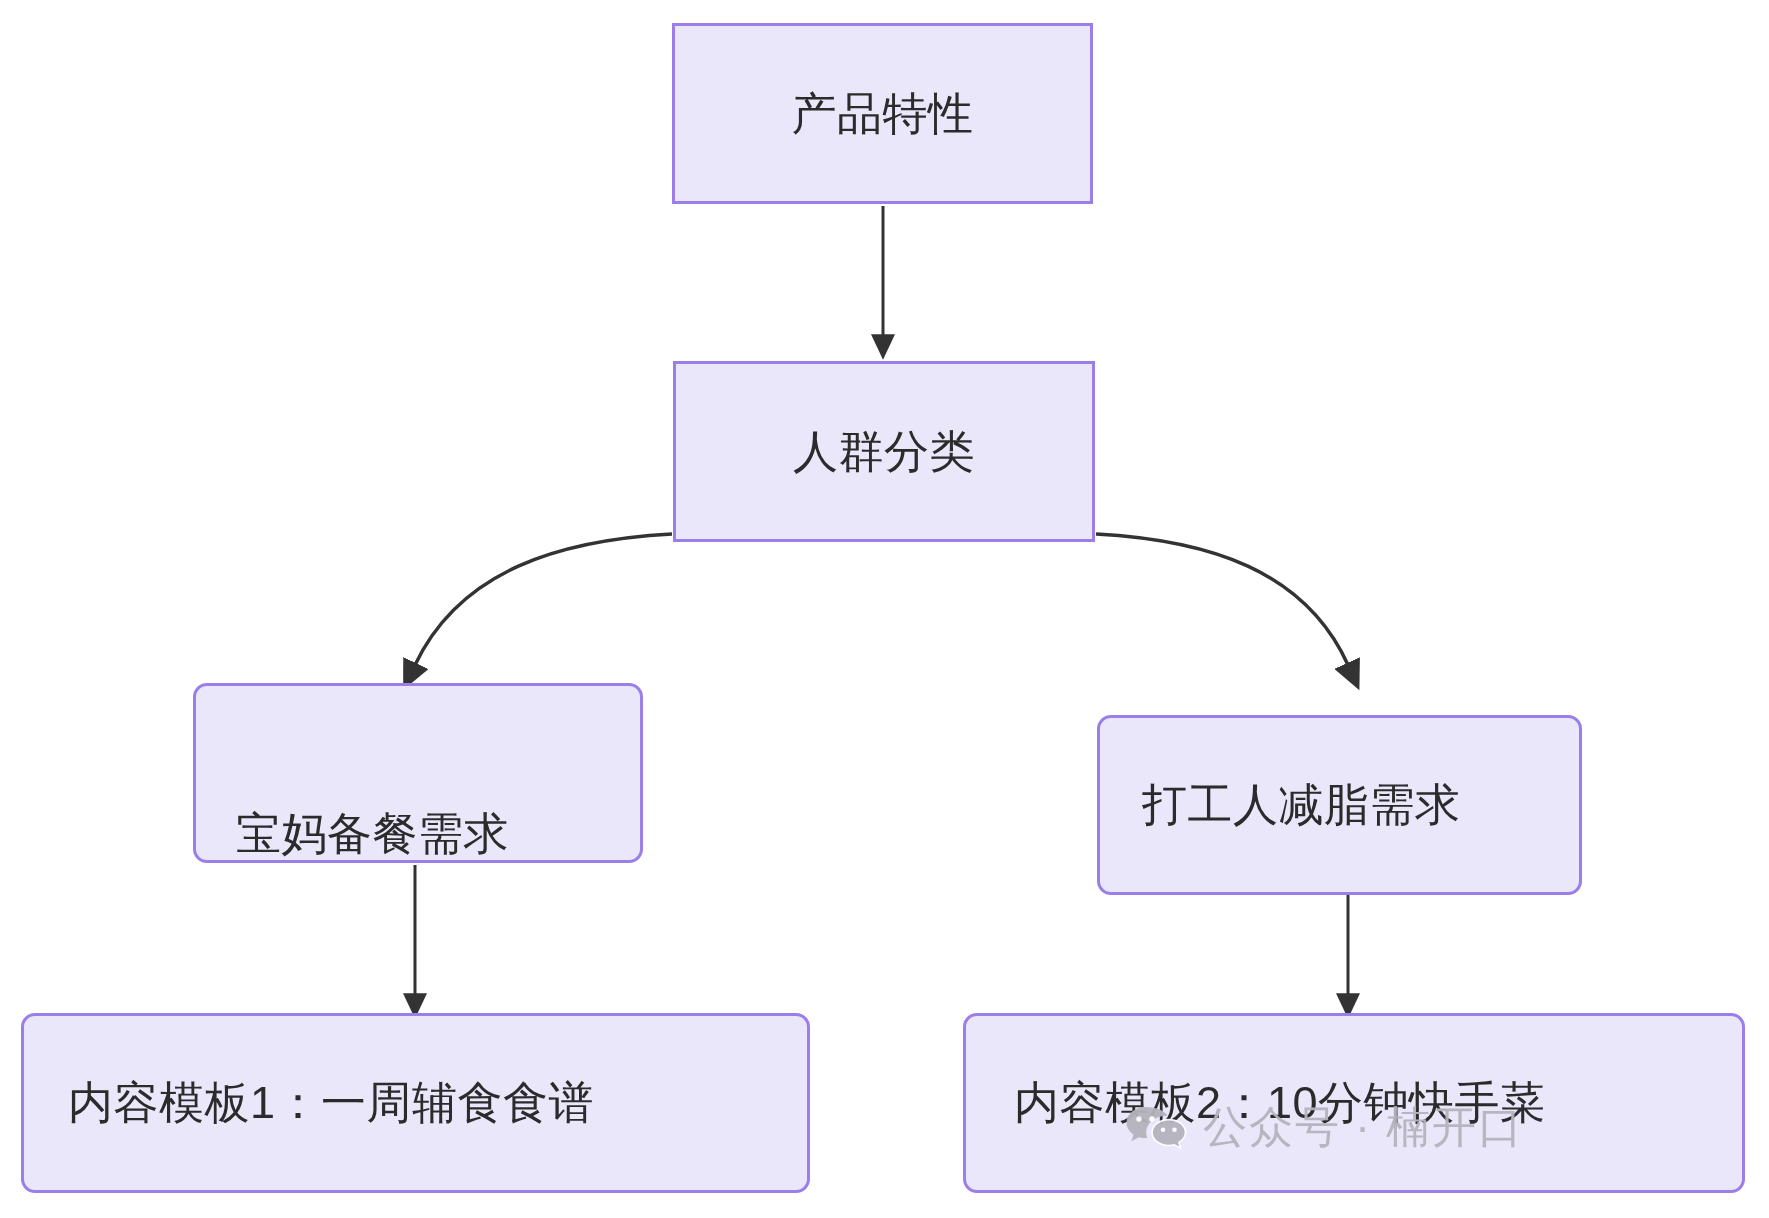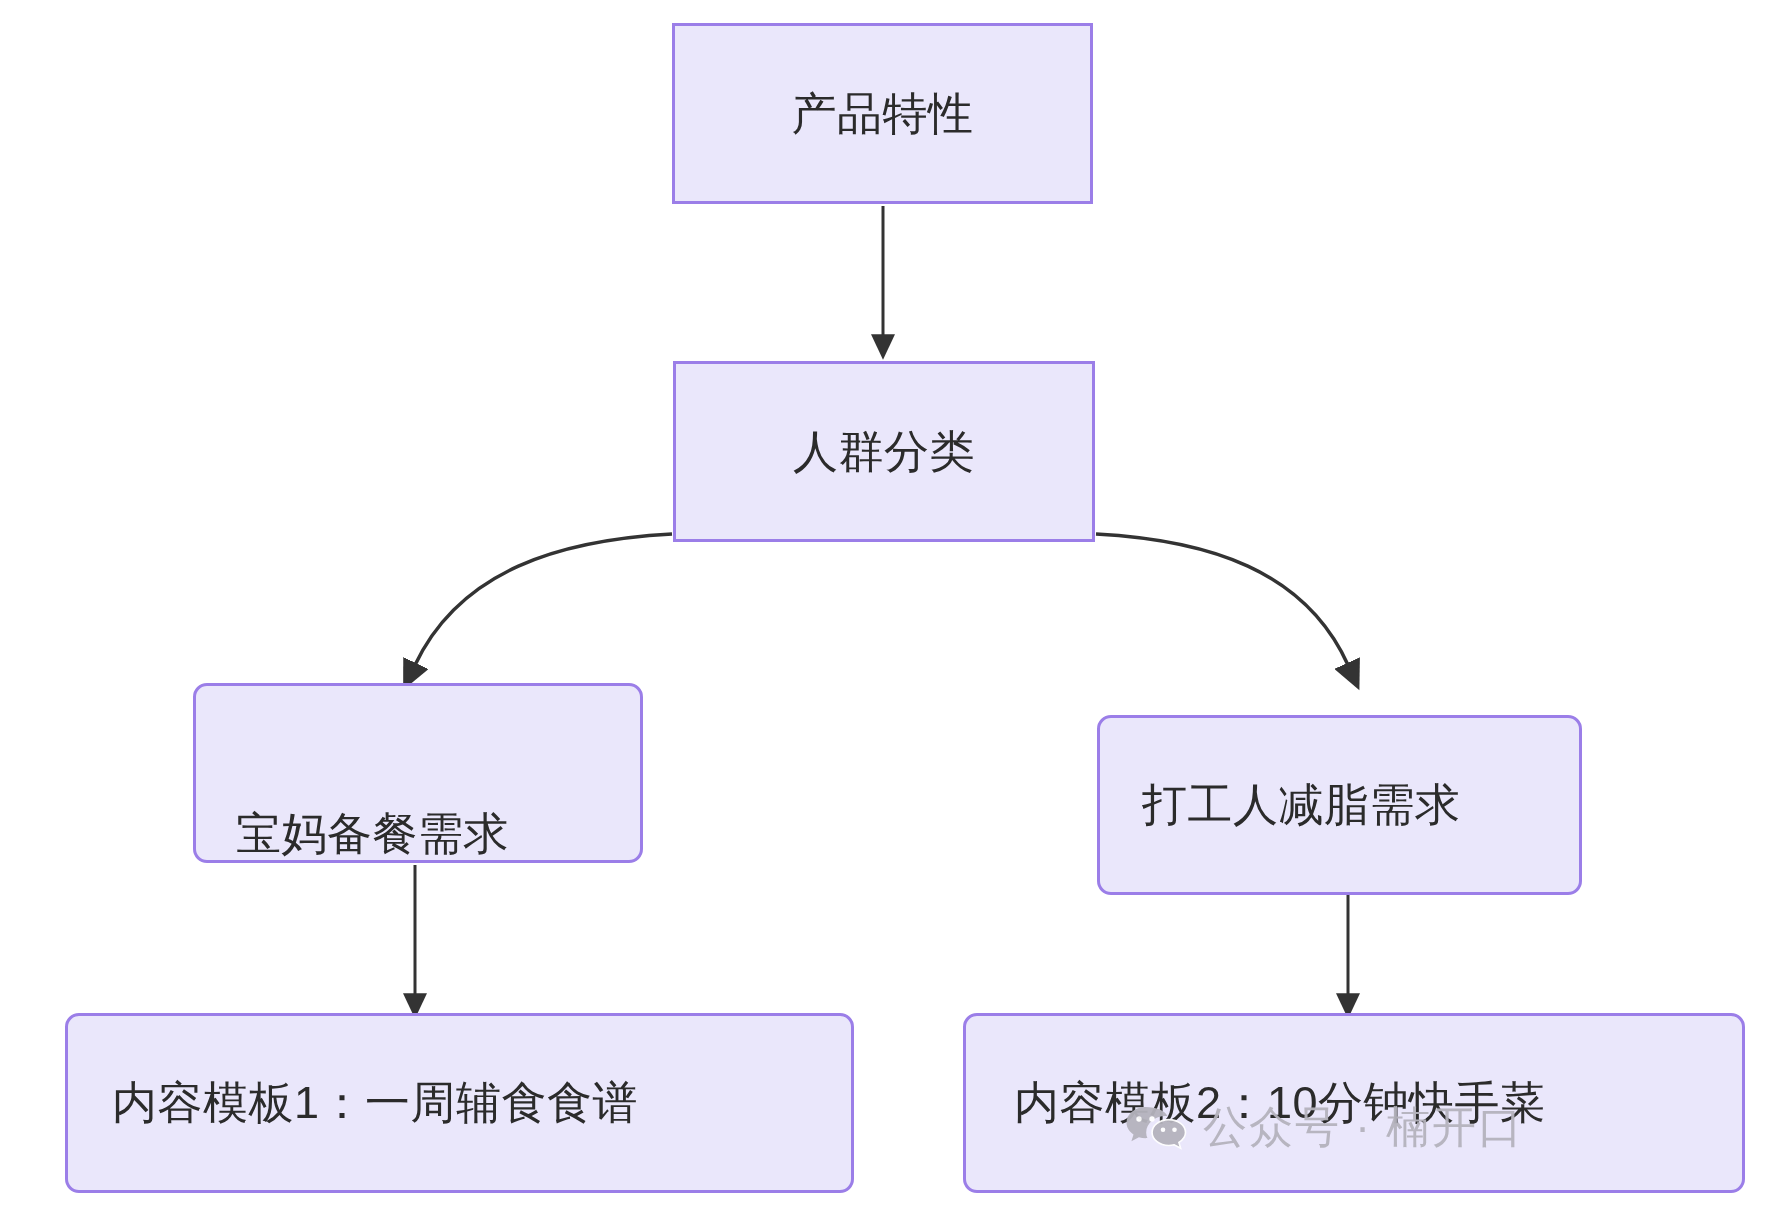--- a/index.html
+++ b/index.html
@@ -53,21 +53,21 @@
     border-radius: 14px;
   }
   .node-label {
     display: block;
   }
   
   #node-product      { left: 672px;  top: 23px;   width: 421px; height: 181px; }
   #node-segment      { left: 673px;  top: 353px;  width: 422px; height: 181px; margin-top: 8px; }
   #node-mom          { left: 193px;  top: 683px;  width: 450px; height: 180px; padding-left: 40px; align-items: flex-end; }
   #node-worker       { left: 1097px; top: 683px;  width: 485px; height: 180px; padding-left: 42px; margin-top: 32px; }
-  #node-template1    { left: 21px;   top: 1013px; width: 789px; height: 180px; padding-left: 44px; margin-left: 44px; }
+  #node-template1    { left: 21px;   top: 1013px; width: 789px; height: 180px; padding-left: 44px; }
   #node-template2    { left: 963px;  top: 1013px; width: 782px; height: 180px; padding-left: 48px; }
 
   
   #watermark {
     position: absolute;
     left: 1125px;
     top: 1098px;
     display: flex;
     align-items: center;
     gap: 16px;

